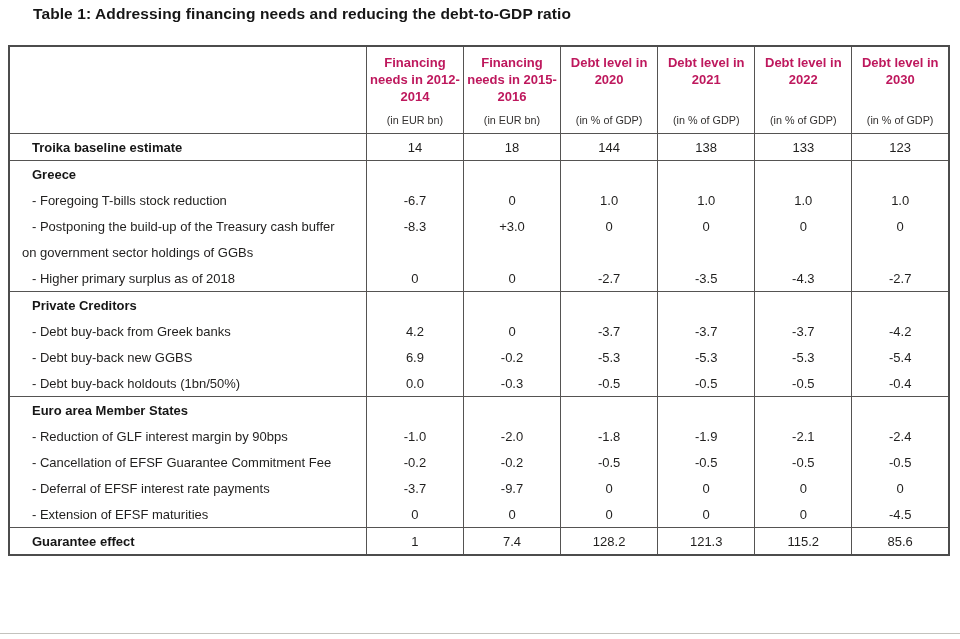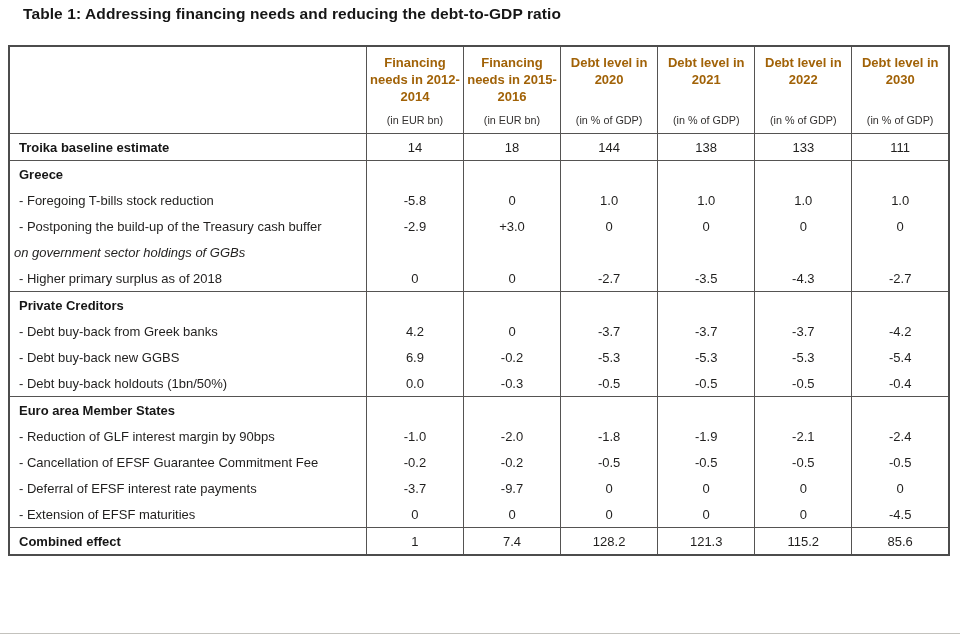--- a/index.html
+++ b/index.html
@@ -10,21 +10,21 @@
   body {
     width: 960px;
     height: 639px;
     position: relative;
     font-family: "Liberation Sans", sans-serif;
     color: #1b1b1b;
     overflow: hidden;
   }
   .doc-title {
     position: absolute;
-    left: 23px;
+    left: 33px;
     top: 5px;
     margin: 0;
     font-size: 15.5px;
     font-weight: 700;
     color: #161616;
     letter-spacing: 0.1px;
   }
   table.fin-table {
     position: absolute;
     left: 8px;
@@ -58,54 +58,53 @@
     flex-direction: column;
     justify-content: space-between;
     align-items: center;
     padding: 7px 2px 7px;
   }
   .col-label {
     font-weight: 700;
     font-size: 13px;
     line-height: 1.32;
     text-align: center;
-    color: #a16207;
+    color: #be185d;
   }
   .col-unit {
     font-weight: 400;
     font-size: 10.8px;
     color: #333130;
     text-align: left;
   }
   tbody td {
     height: 26px;
     font-size: 13px;
     color: #201f1e;
     vertical-align: middle;
   }
   td.label-cell {
     text-align: left;
-    padding-left: 9px;
+    padding-left: 22px;
   }
   td.value-cell {
     text-align: center;
   }
   tr.row-total td.label-cell,
   tr.row-section td.label-cell,
   tr.row-combined td.label-cell {
     font-weight: 700;
     color: #161616;
   }
   tr.rule-top td {
     border-top: 1px solid #555352;
     margin-left: 25px;
   }
   tr.row-continuation td.label-cell {
-    padding-left: 4px;
-    font-style: italic;
+    padding-left: 12px;
   }
   .scan-bottom-line {
     position: absolute;
     left: 0;
     top: 633px;
     width: 960px;
     height: 1px;
     background: #c3c2bd;
   }
 </style>
@@ -166,43 +165,43 @@
       </tr>
   </thead>
   <tbody>
       <tr class="row-total">
         <td class="label-cell">Troika baseline estimate</td>
         <td class="value-cell">14</td>
         <td class="value-cell">18</td>
         <td class="value-cell">144</td>
         <td class="value-cell">138</td>
         <td class="value-cell">133</td>
-        <td class="value-cell">111</td>
+        <td class="value-cell">123</td>
       </tr>
       <tr class="row-section rule-top">
         <td class="label-cell">Greece</td>
         <td class="value-cell"></td>
         <td class="value-cell"></td>
         <td class="value-cell"></td>
         <td class="value-cell"></td>
         <td class="value-cell"></td>
         <td class="value-cell"></td>
       </tr>
       <tr class="row-item">
         <td class="label-cell">- Foregoing T-bills stock reduction</td>
-        <td class="value-cell">-5.8</td>
+        <td class="value-cell">-6.7</td>
         <td class="value-cell">0</td>
         <td class="value-cell">1.0</td>
         <td class="value-cell">1.0</td>
         <td class="value-cell">1.0</td>
         <td class="value-cell">1.0</td>
       </tr>
       <tr class="row-item">
         <td class="label-cell">- Postponing the build-up of the Treasury cash buffer</td>
-        <td class="value-cell">-2.9</td>
+        <td class="value-cell">-8.3</td>
         <td class="value-cell">+3.0</td>
         <td class="value-cell">0</td>
         <td class="value-cell">0</td>
         <td class="value-cell">0</td>
         <td class="value-cell">0</td>
       </tr>
       <tr class="row-continuation">
         <td class="label-cell">on government sector holdings of GGBs</td>
         <td class="value-cell"></td>
         <td class="value-cell"></td>
@@ -295,21 +294,21 @@
       <tr class="row-item">
         <td class="label-cell">- Extension of EFSF maturities</td>
         <td class="value-cell">0</td>
         <td class="value-cell">0</td>
         <td class="value-cell">0</td>
         <td class="value-cell">0</td>
         <td class="value-cell">0</td>
         <td class="value-cell">-4.5</td>
       </tr>
       <tr class="row-combined rule-top">
-        <td class="label-cell">Combined effect</td>
+        <td class="label-cell">Guarantee effect</td>
         <td class="value-cell">1</td>
         <td class="value-cell">7.4</td>
         <td class="value-cell">128.2</td>
         <td class="value-cell">121.3</td>
         <td class="value-cell">115.2</td>
         <td class="value-cell">85.6</td>
       </tr>
     </tbody>
 </table>
 

